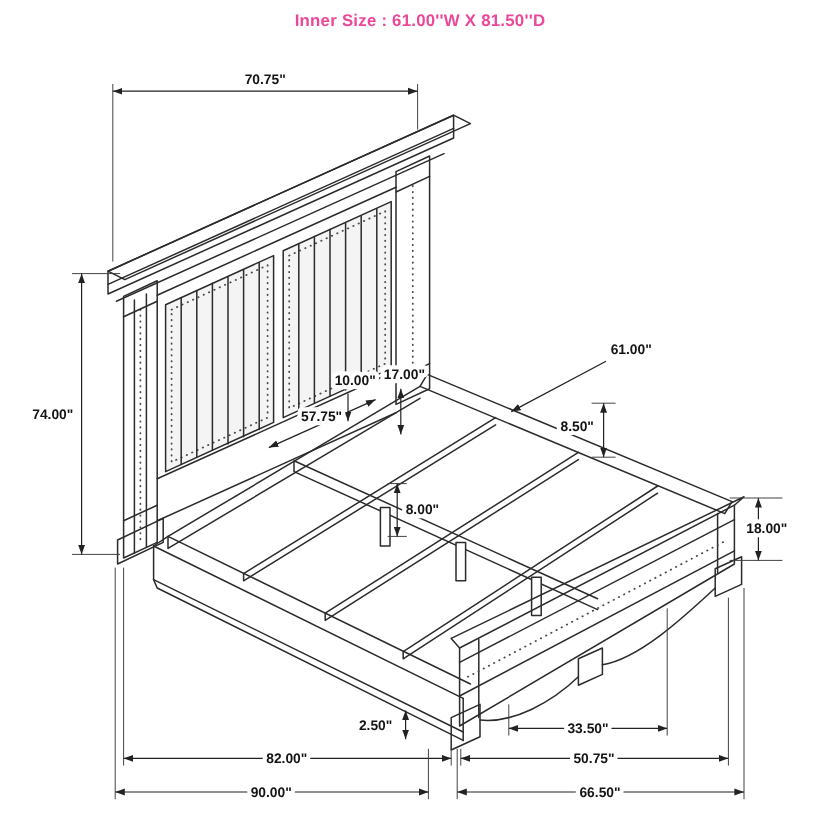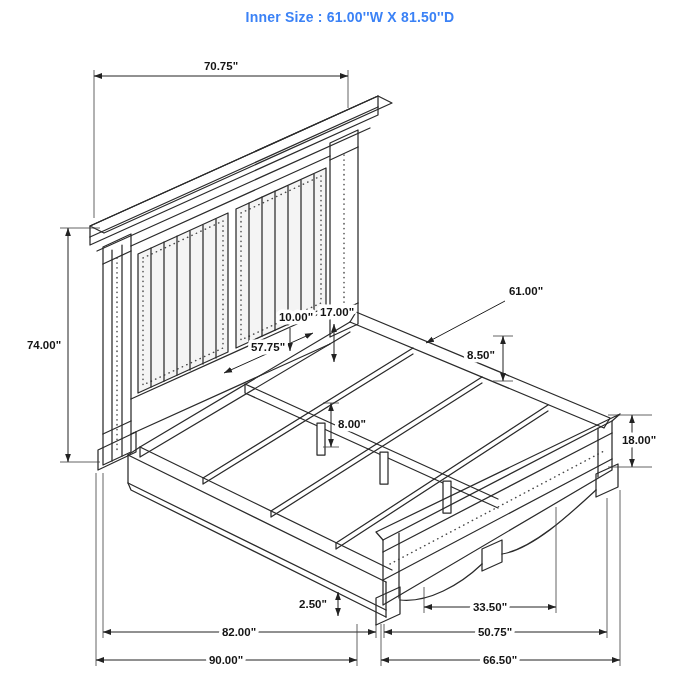--- a/index.html
+++ b/index.html
@@ -1,19 +1,19 @@
 <!DOCTYPE html>
 <html><head>
 <meta charset="utf-8">
 <style>
   html,body{margin:0;padding:0;background:#ffffff;}
   .canvas{position:relative;width:700px;height:700px;background:#ffffff;overflow:hidden;
           font-family:"Liberation Sans",sans-serif;}
   .title{position:absolute;top:9px;left:0;width:100%;text-align:center;
-         font:700 14px "Liberation Sans",sans-serif;color:#3b82f6;letter-spacing:.2px;}
+         font:700 14px "Liberation Sans",sans-serif;color:#ec4899;letter-spacing:.2px;}
   svg{position:absolute;top:0;left:0;}
   .line{fill:none;stroke:#2b2b2b;stroke-width:1.25;stroke-linejoin:round;stroke-linecap:round;}
   .panel{fill:#f4f4f4;}
   .dots{fill:none;stroke:#4a4a4a;stroke-width:1.5;stroke-dasharray:0.3 4.6;stroke-linecap:round;}
   .ext{fill:none;stroke:#3c3c3c;stroke-width:0.8;}
   .dim{fill:none;stroke:#222222;stroke-width:1;}
   .dimlabel{font:700 11.5px "Liberation Sans",sans-serif;fill:#141414;text-anchor:middle;
             stroke:#ffffff;stroke-width:7;paint-order:stroke;stroke-linejoin:round;}
 </style>
 </head>

